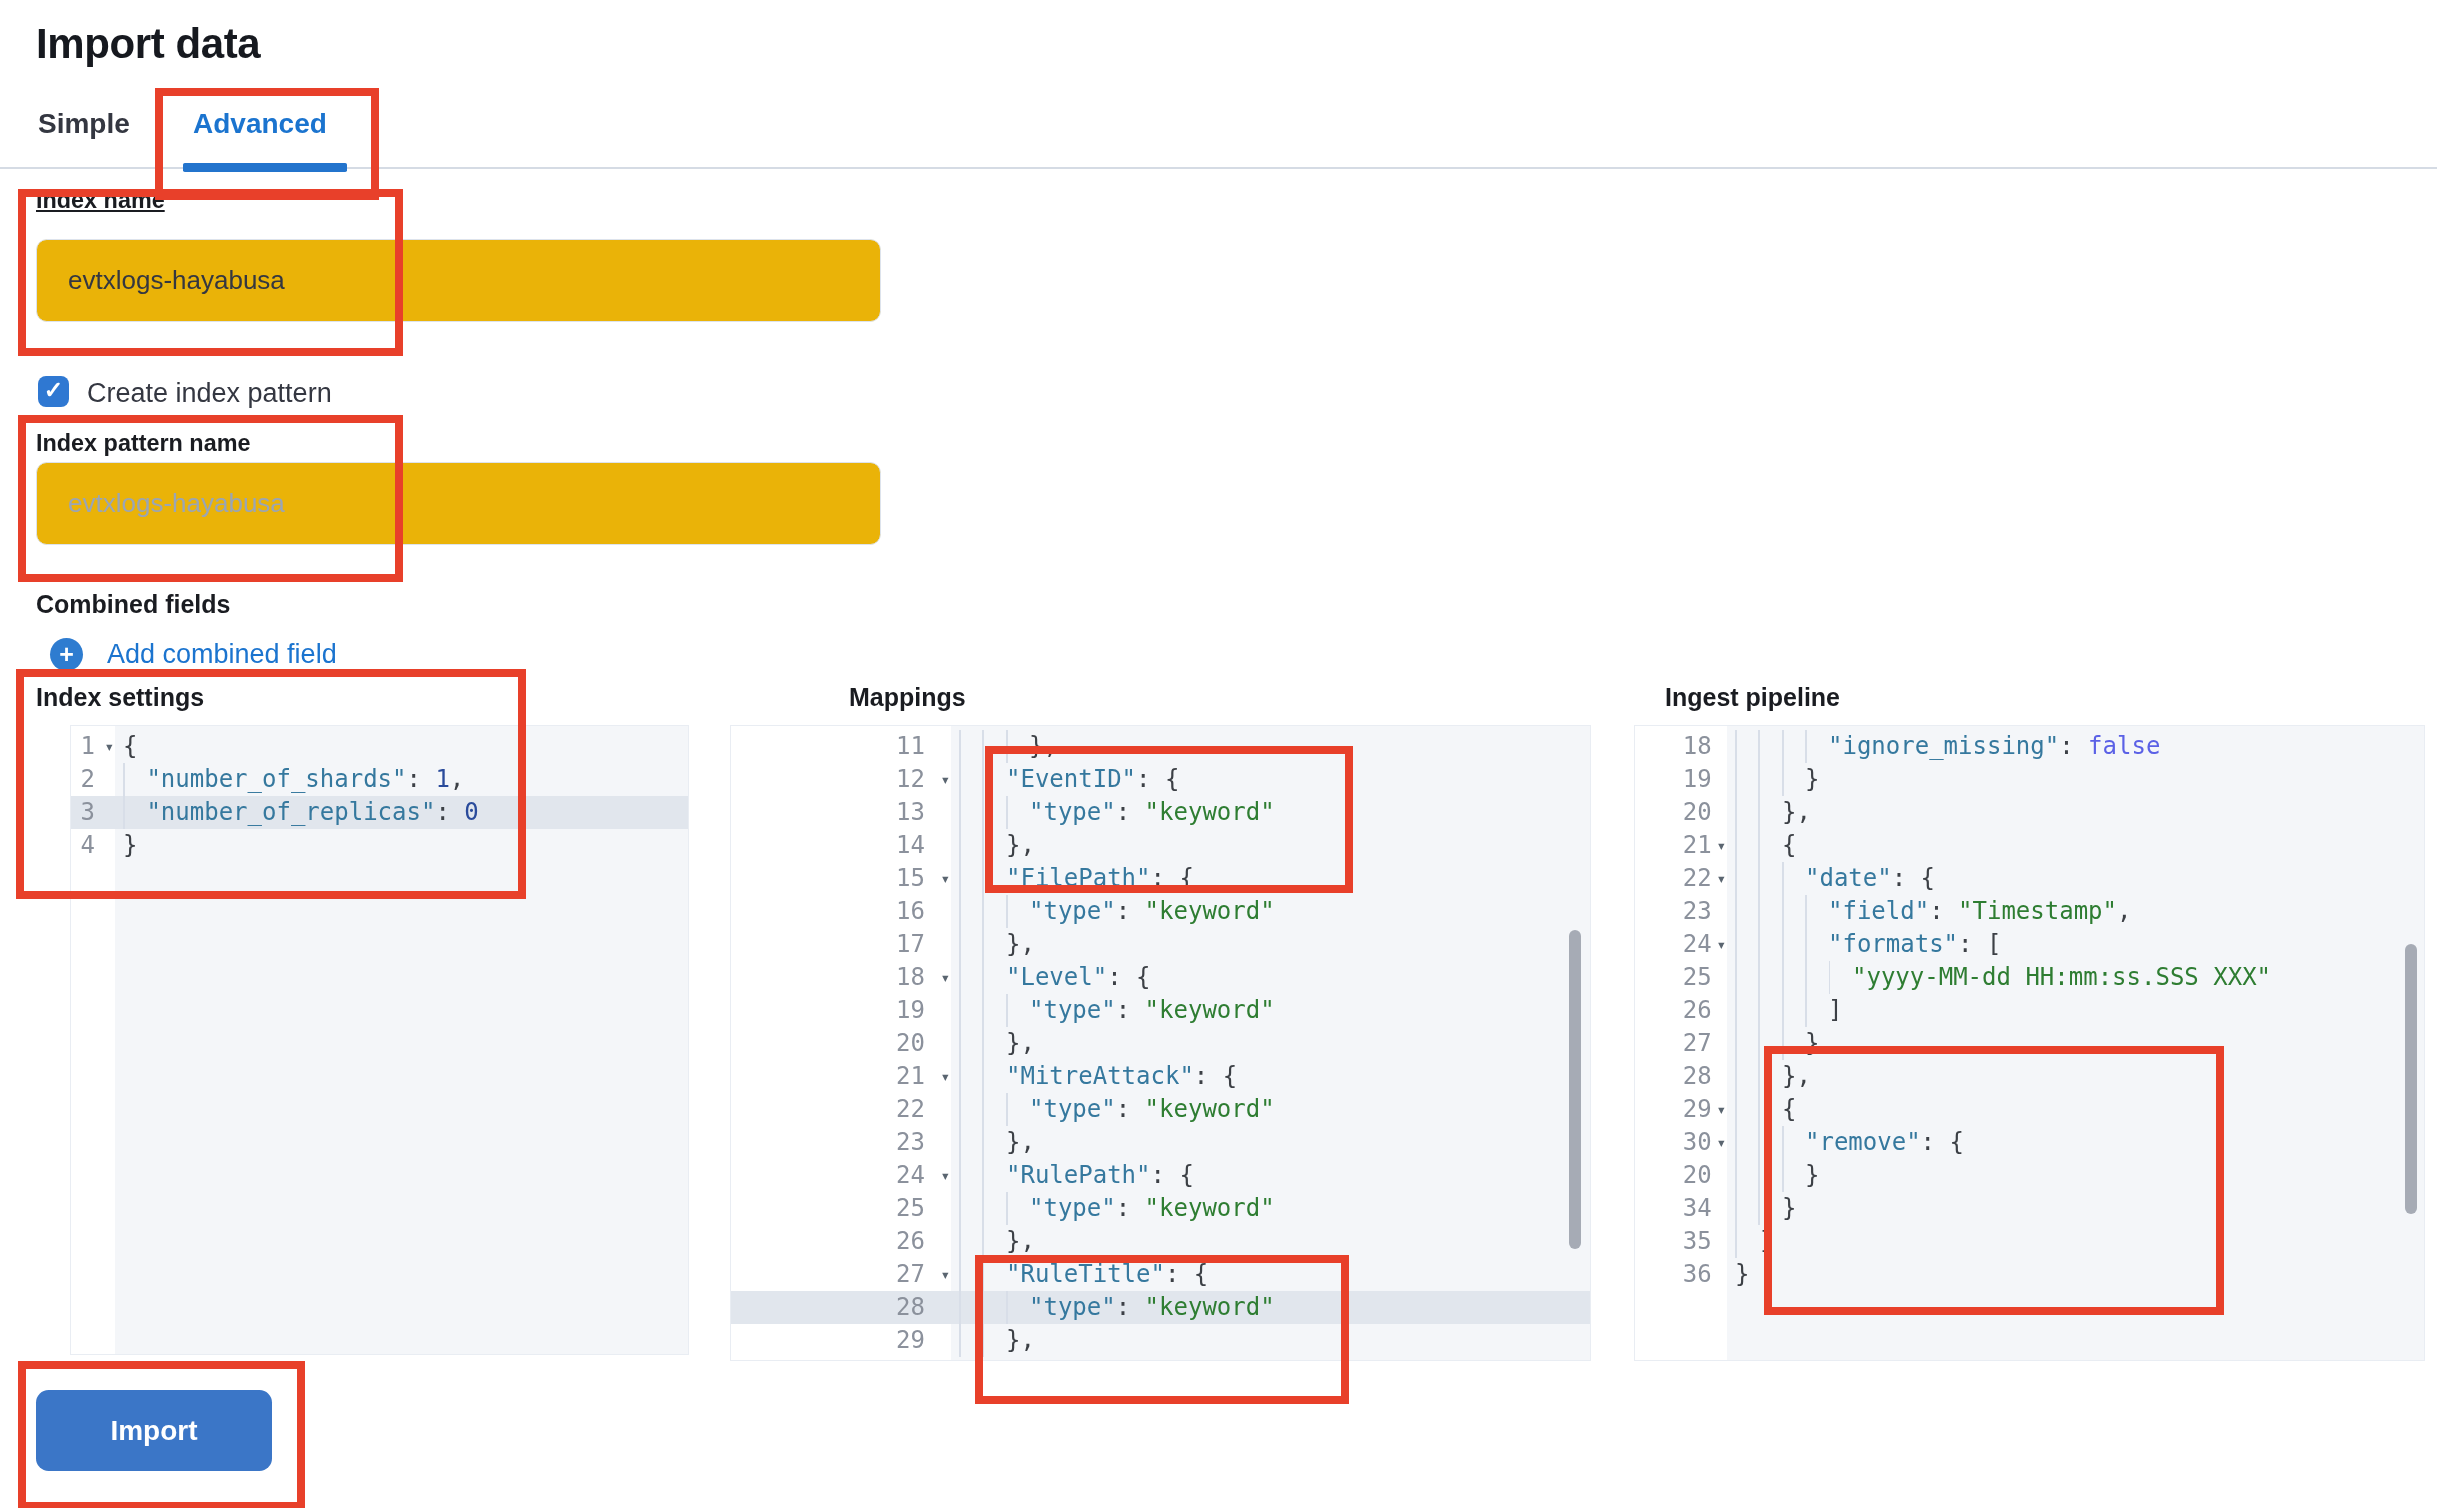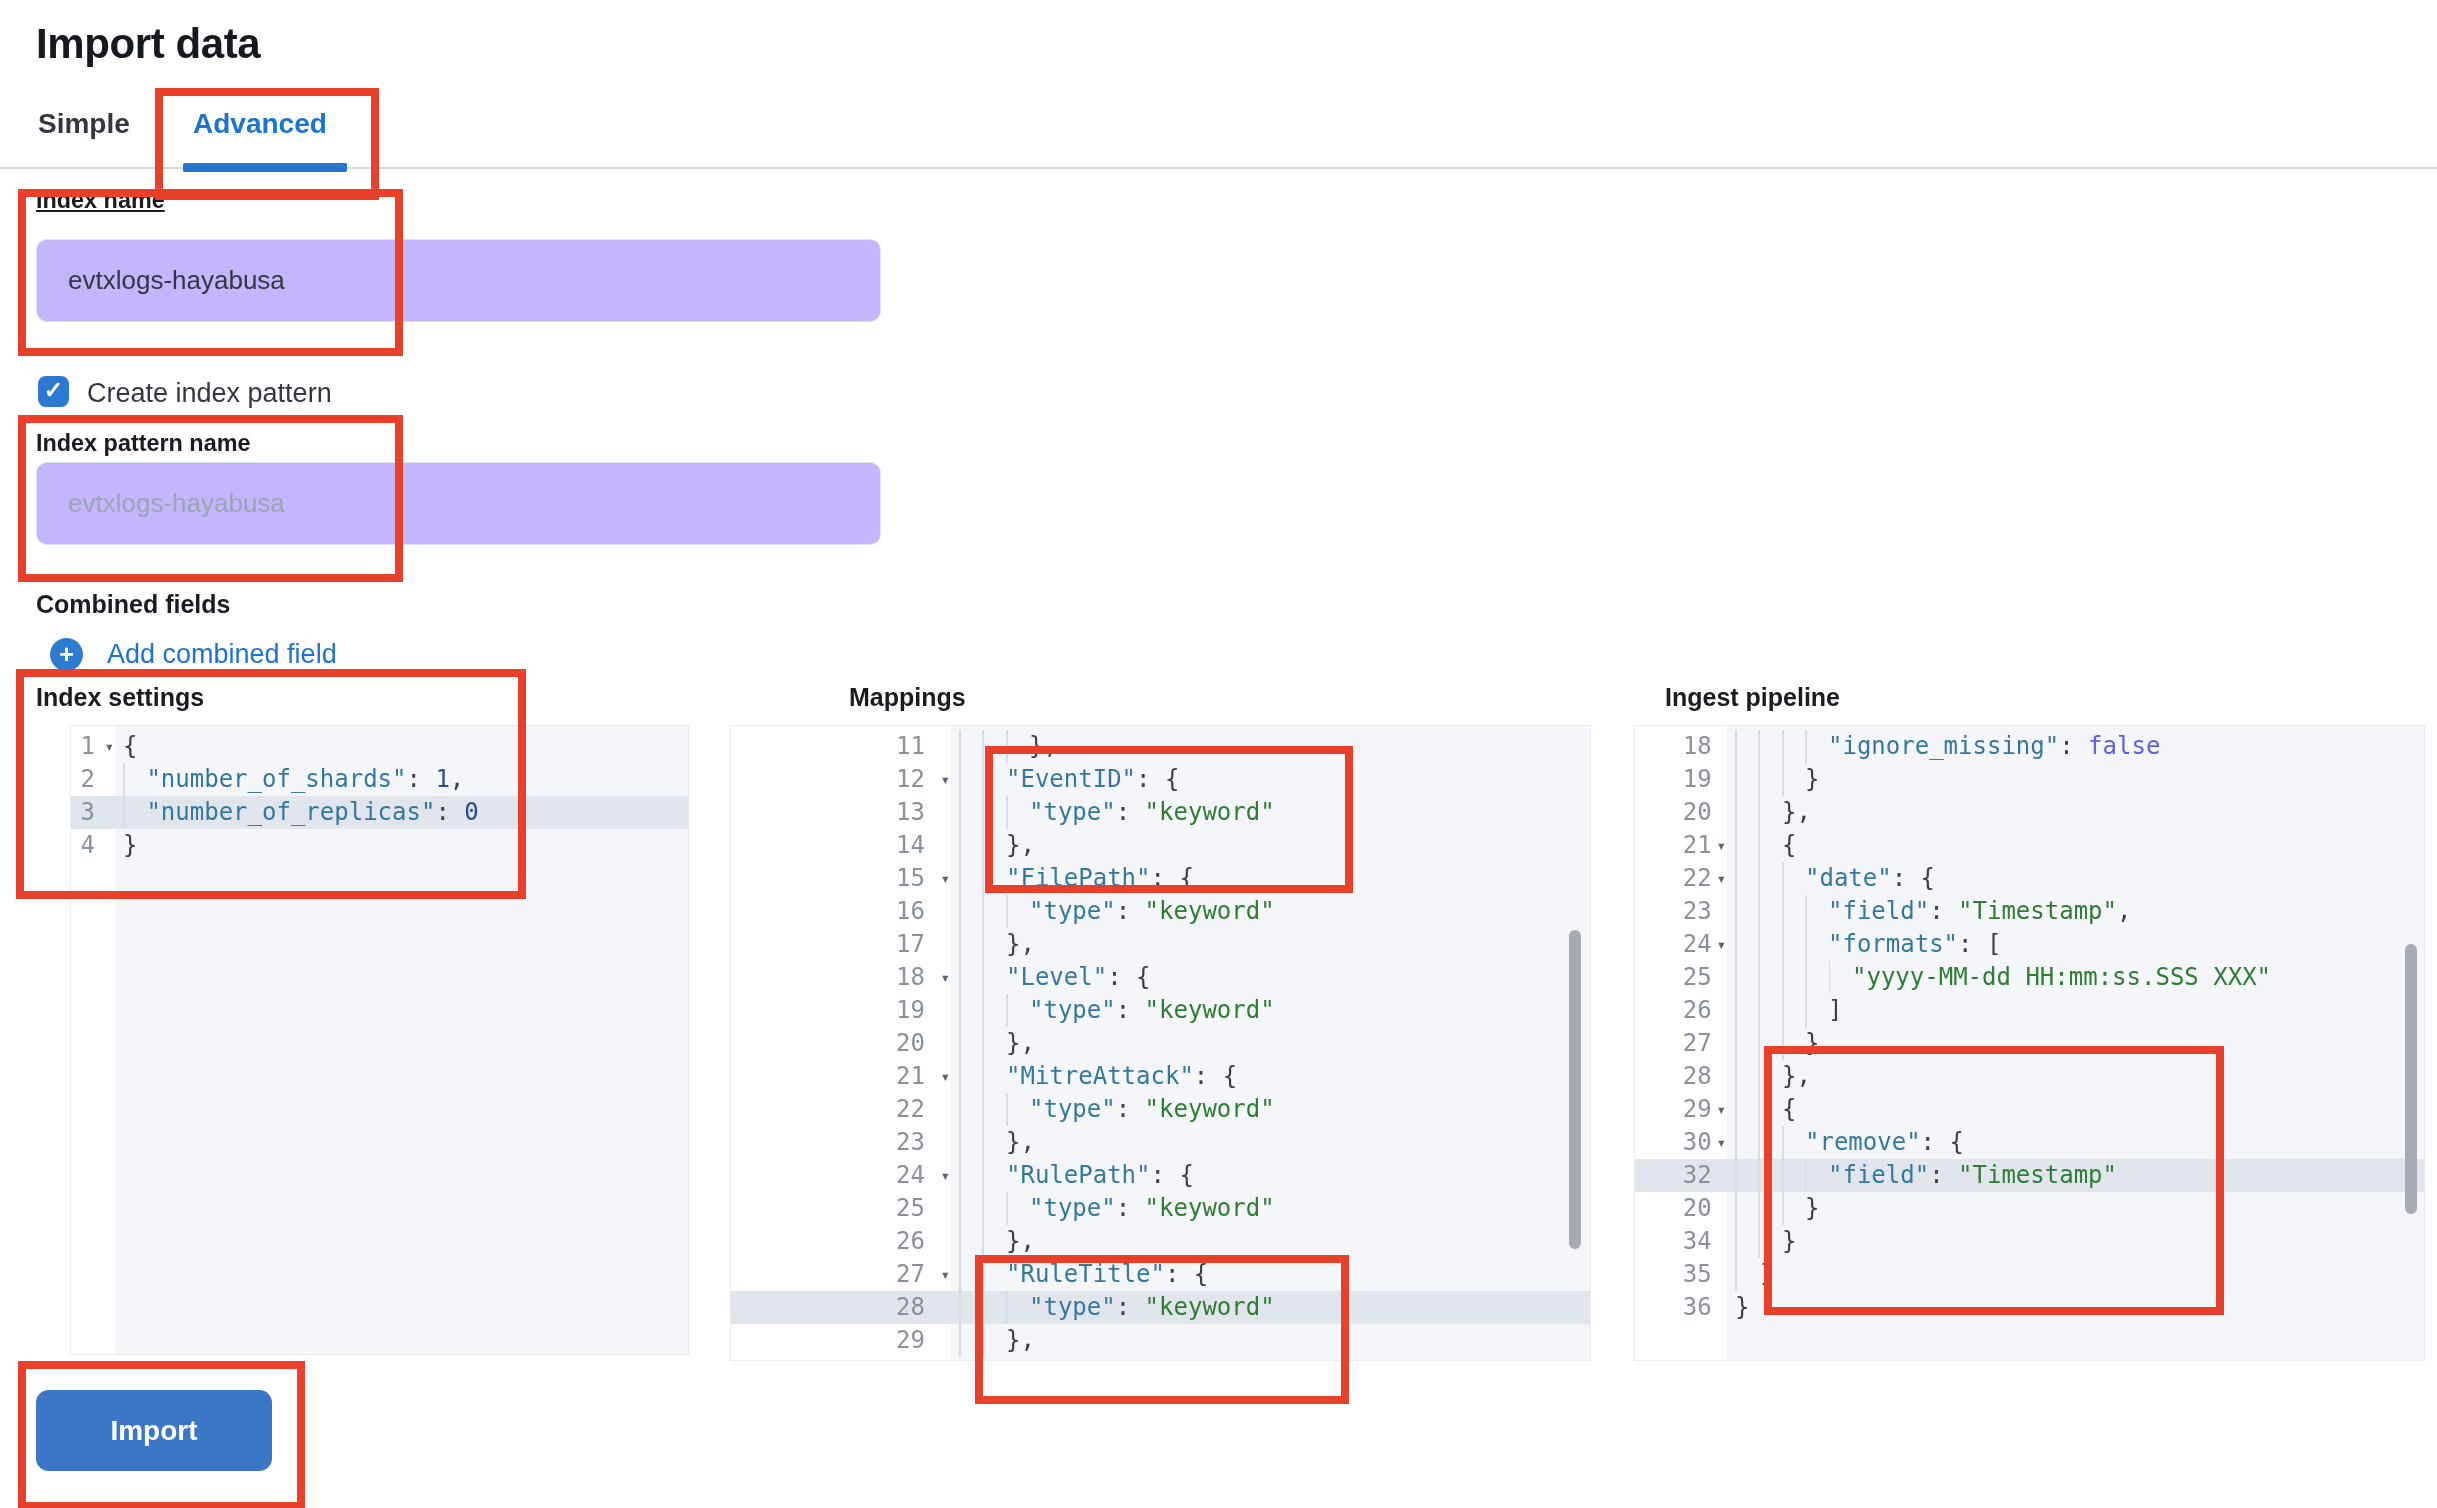--- a/index.html
+++ b/index.html
@@ -13,21 +13,21 @@
   .tab-simple{left:38px;color:#343741;}
   .tab-advanced{left:193px;color:#1b74cf;}
   .tab-underline{left:183px;top:163px;width:164px;height:9px;background:#2374cd;border-radius:1.8px;z-index:2;}
   .tabs-divider{left:0;top:167px;width:2438px;height:1.8px;background:#d5dbe4;}
 
   
   .field-label{font-size:23.4px;font-weight:700;color:#1a1c21;}
   .lbl-index-name{left:36px;top:187px;text-decoration:underline;}
   .lbl-index-pattern{left:36px;top:430px;}
   .lbl-combined{left:36px;top:590px;font-size:25px;}
-  .text-input{left:36px;width:845px;height:83px;box-sizing:border-box;background:#c4b5fd;
+  .text-input{left:36px;width:845px;height:83px;box-sizing:border-box;background:#eab308;
       border:1.8px solid #dde3ec;border-radius:10.8px;padding:0 31px;
       font-family:"Liberation Sans",sans-serif;font-size:26px;color:#343741;outline:none;}
   .text-input::placeholder{color:#9aa5b5;opacity:1;}
   .input-index-name{top:239px;}
   .input-index-pattern{top:462px;}
 
   .checkbox{left:38px;top:376px;width:31px;height:31px;background:#2f78d2;border-radius:8px;
       display:flex;align-items:center;justify-content:center;cursor:pointer;}
   .checkbox .check{color:#fff;font-size:23.4px;font-weight:700;line-height:1;transform:translateY(-0.9px);}
   .checkbox-label{left:87px;top:378px;font-size:27px;color:#343741;}
@@ -349,26 +349,20 @@
           </div>
           <div class="code"><span class="ind" style="width: 47px;"></span><span class="tk-punc">{</span></div>
         </div>
         <div class="crow">
           <div class="gut">
             <span class="ln">30</span>
             <span class="fold">▾</span>
           </div>
           <div class="code"><span class="ind" style="width: 70px;"></span><span class="tk-key">"remove"</span><span class="tk-punc">: {</span></div>
         </div>
-        <div class="crow hl">
-          <div class="gut">
-            <span class="ln">32</span>
-          </div>
-          <div class="code"><span class="ind" style="width: 93px;"></span><span class="tk-key">"field"</span><span class="tk-punc">: </span><span class="tk-str">"Timestamp"</span></div>
-        </div>
         <div class="crow">
           <div class="gut">
             <span class="ln">20</span>
           </div>
           <div class="code"><span class="ind" style="width: 70px;"></span><span class="tk-punc">}</span></div>
         </div>
         <div class="crow">
           <div class="gut">
             <span class="ln">34</span>
           </div>

